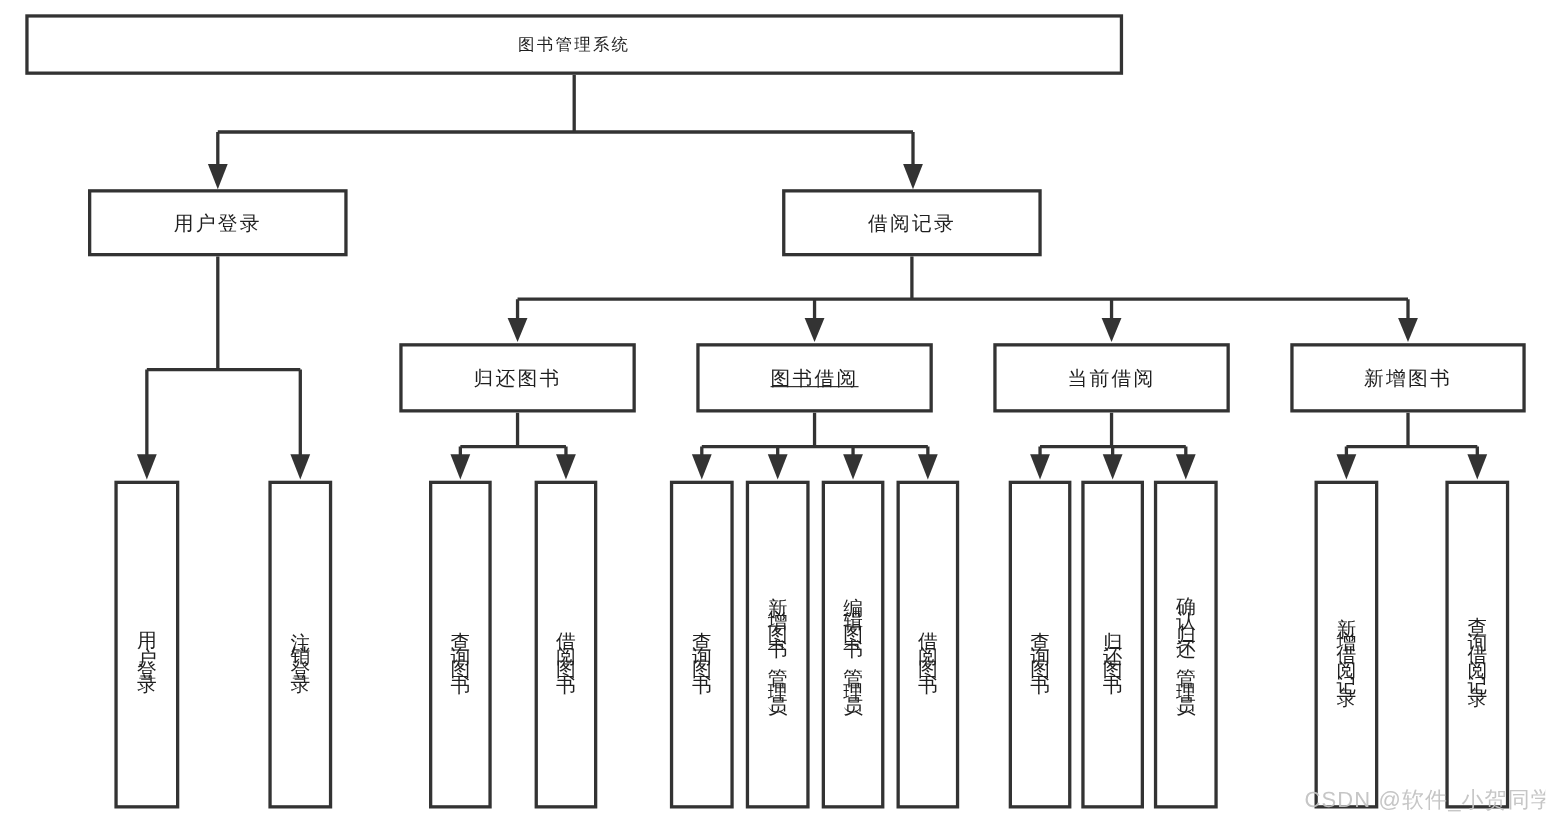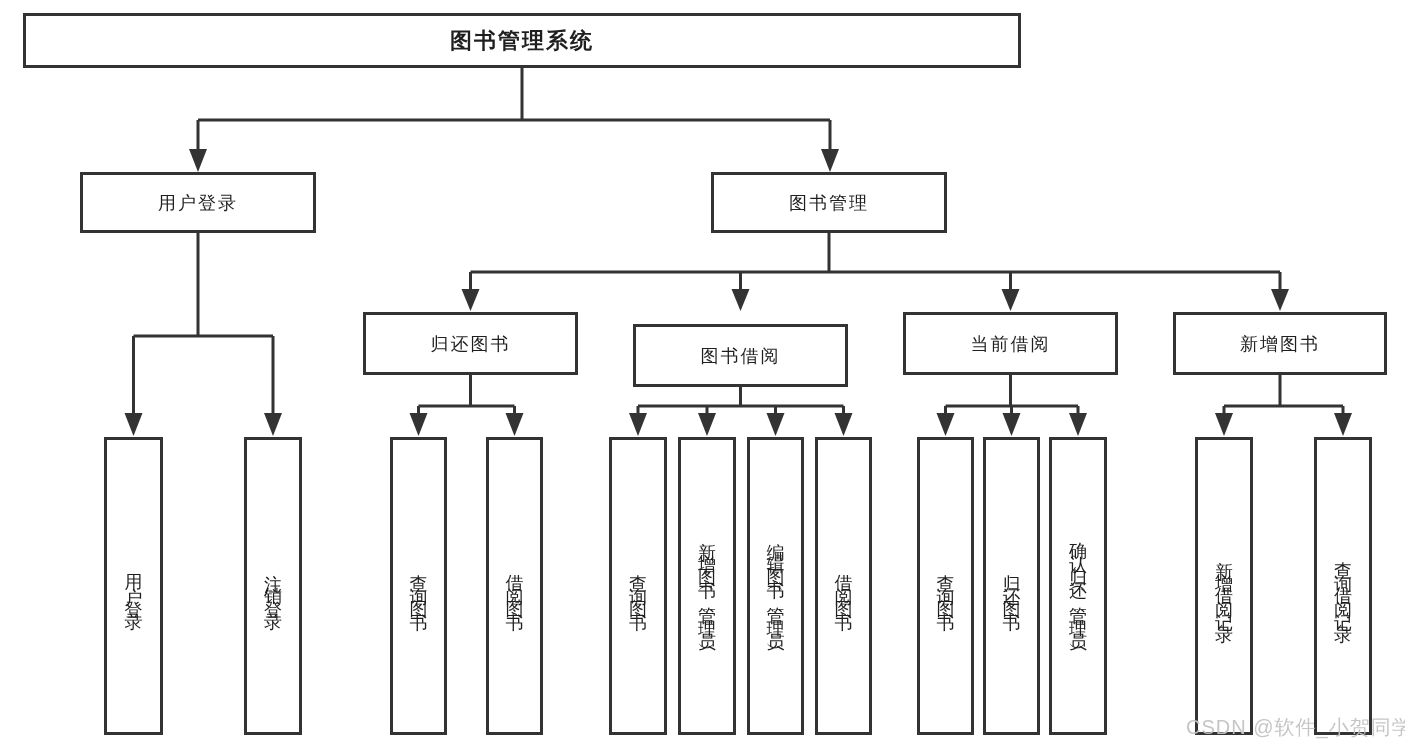--- a/index.html
+++ b/index.html
@@ -32,23 +32,23 @@
     color: #1f1f1f;
     z-index: 2;
   }
   .h-label {
     font-size: 18px;
     letter-spacing: 2px;
     font-weight: 500;
     white-space: nowrap;
   }
   .root-label {
-    font-size: 22px;
+    font-size: 15px;
     letter-spacing: 2px;
-    font-weight: 700;
+    font-weight: 400;
     white-space: nowrap;
   }
   .leaf .v-text {
     writing-mode: vertical-rl;
     text-orientation: mixed;
     font-size: 18px;
     line-height: 1;
     letter-spacing: 13px;
     font-weight: 500;
     white-space: nowrap;
@@ -118,27 +118,27 @@
   </svg>
 
   <div class="box" style="left:23px; top:13px; width:998px; height:55px;">
     <span class="root-label">图书管理系统</span>
   </div>
 
   <div class="box" style="left:80px; top:172px; width:236px; height:61px;">
     <span class="h-label">用户登录</span>
   </div>
   <div class="box" style="left:711px; top:172px; width:236px; height:61px;">
-    <span class="h-label">图书管理</span>
+    <span class="h-label">借阅记录</span>
   </div>
 
   <div class="box" style="left:363px; top:312px; width:215px; height:63px;">
     <span class="h-label">归还图书</span>
   </div>
-  <div class="box" style="left:633px; top:324px; width:215px; height:63px;">
+  <div class="box" style="left:633px; top:312px; width:215px; height:63px;text-decoration:underline;">
     <span class="h-label">图书借阅</span>
   </div>
   <div class="box" style="left:903px; top:312px; width:215px; height:63px;text-align:right;">
     <span class="h-label">当前借阅</span>
   </div>
   <div class="box" style="left:1173px; top:312px; width:214px; height:63px;">
     <span class="h-label">新增图书</span>
   </div>
 
   <div class="box leaf" style="left:104px; top:437px; width:59px; height:298px;">

